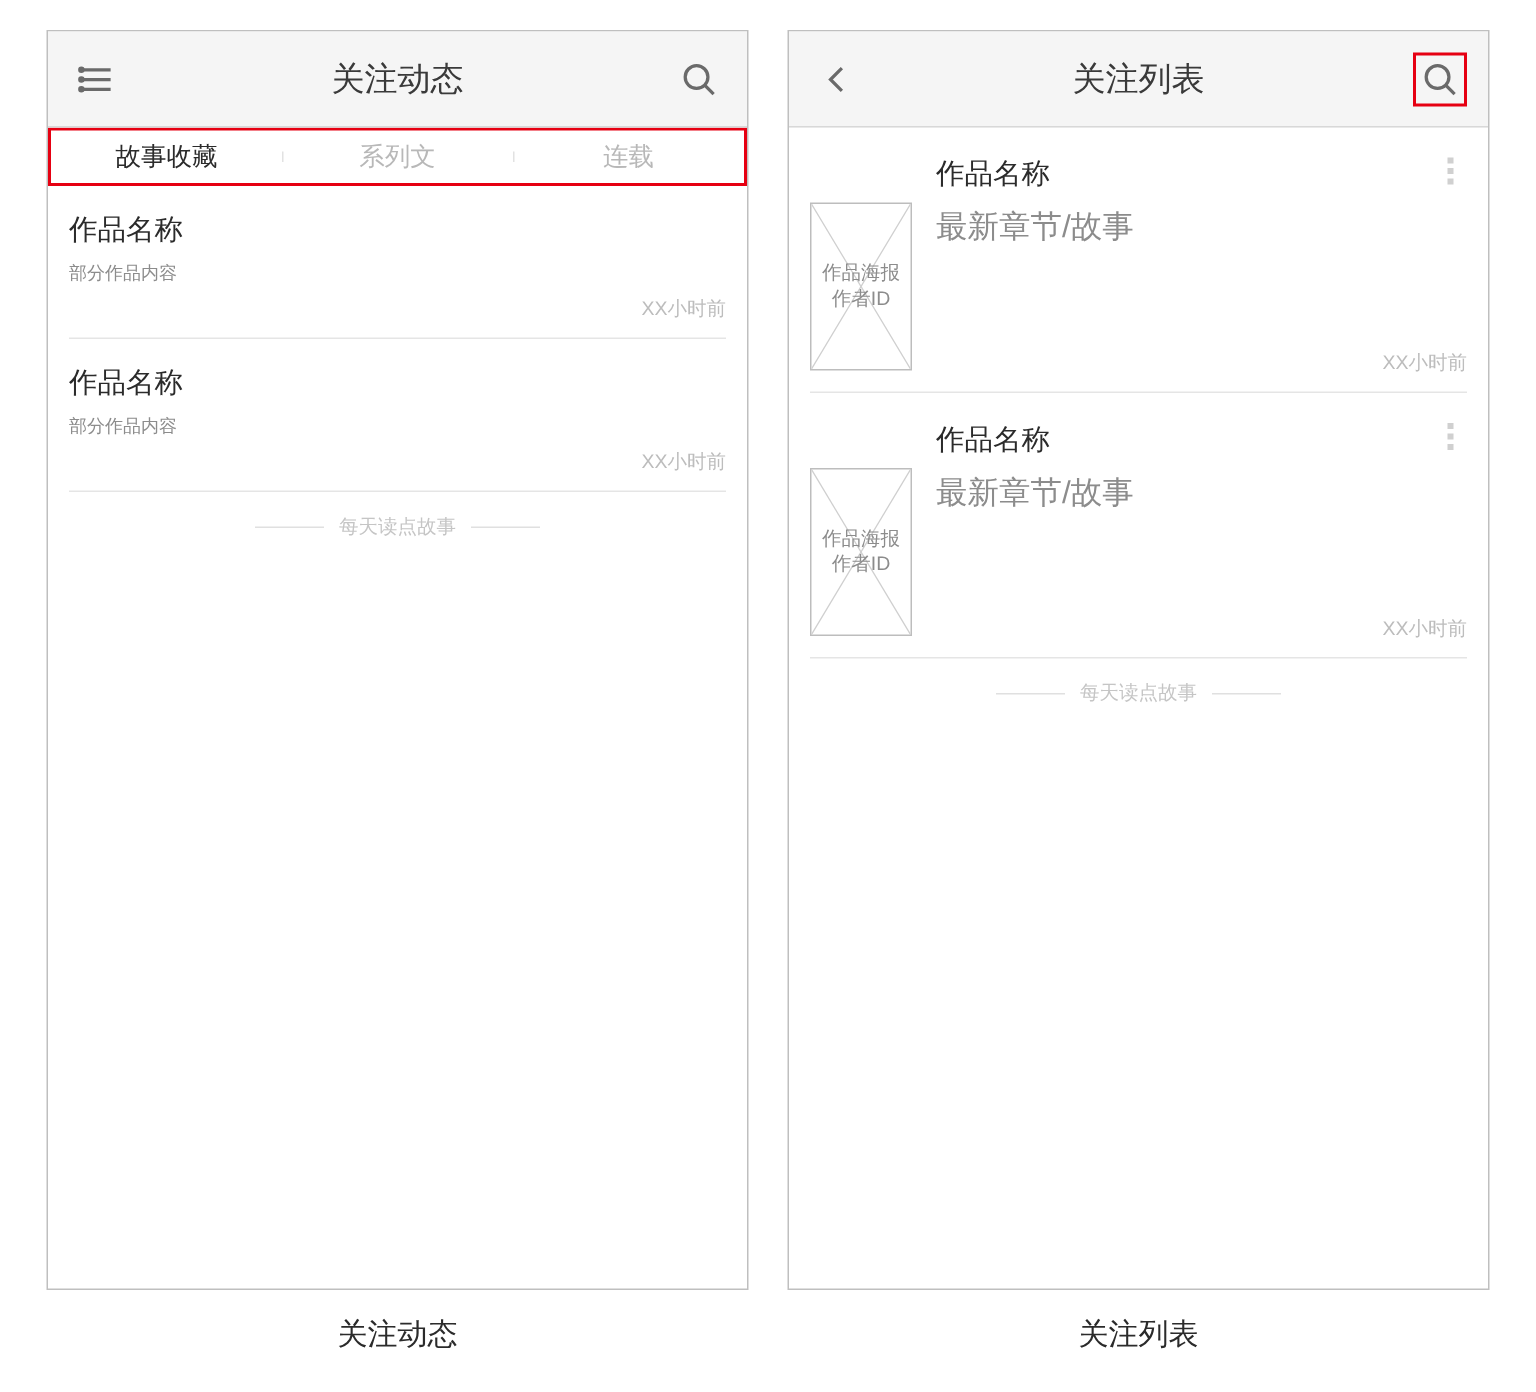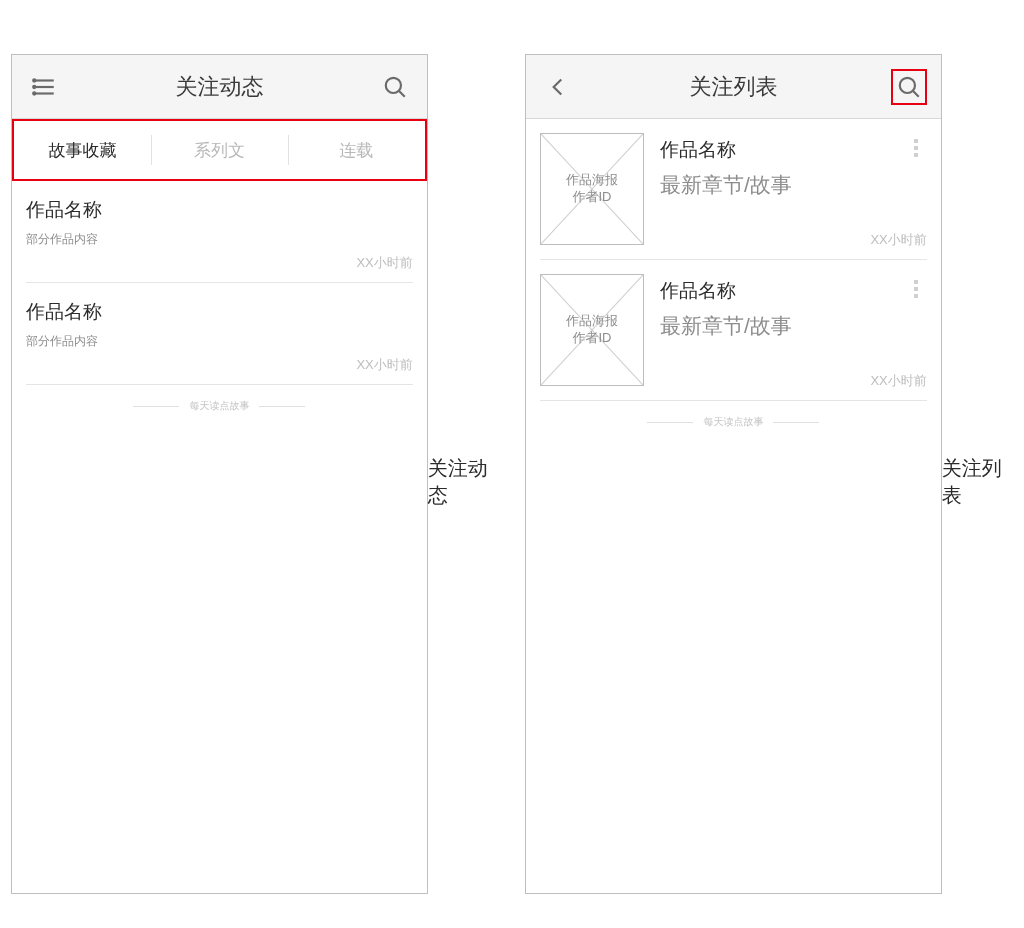--- a/index.html
+++ b/index.html
@@ -6,21 +6,21 @@
   body {
     font-family: "PingFang SC", "Microsoft YaHei", Arial, sans-serif;
     background: #ffffff;
     width: 1024px;
     height: 928px;
     padding: 20px 20px 0 20px;
     display: flex;
     gap: 26px;
     justify-content: center;
   }
-  .phone-col { display: flex; flex-direction: row; align-items: center; }
+  .phone-col { display: flex; flex-direction: column; align-items: center; }
   .phone {
     width: 468px;
     height: 840px;
     border: 1px solid #bfbfbf;
     background: #fff;
     display: flex;
     flex-direction: column;
   }
   .header {
     height: 64px;
@@ -47,21 +47,21 @@
     cursor: pointer;
     z-index: 1;
   }
   .icon-btn svg { width: 26px; height: 26px; }
   .search-highlight {
     border: 2px solid #E60012;
     padding: 1px;
   }
   .tabs {
     display: flex;
-    height: 62px;
+    height: 39px;
     background: #fff;
     border-bottom: 1px solid #e5e5e5;
   }
   .tabs.highlight { border: 2px solid #E60012; border-top: 2px solid #E60012; }
   .tab {
     flex: 1;
     display: flex; align-items: center; justify-content: center;
     font-size: 17px;
     color: #b8b8b8;
     position: relative;
@@ -88,43 +88,44 @@
   .item-a .time  { font-size: 13px; color: #bdbdbd; text-align: right; margin-top: 6px; }
 
   
   .item-b {
     display: flex;
     padding: 14px 0;
     border-bottom: 1px solid #e5e5e5;
     position: relative;
   }
   .thumb {
-    width: 104px; height: 112px;
+    width: 68px; height: 112px;
     border: 1px solid #bdbdbd;
     position: relative;
     display: flex; align-items: center; justify-content: center;
     font-size: 13px; color: #8c8c8c; text-align: center;
     line-height: 1.3;
+    margin-top: 36px;
   }
   .thumb svg.diag { position: absolute; inset: 0; width: 100%; height: 100%; }
   .item-b .info { flex: 1; padding: 4px 10px 0 16px; }
   .item-b .title { font-size: 19px; color: #2b2b2b; margin-bottom: 8px; }
   .item-b .desc  { font-size: 21px; color: #8c8c8c; }
   .item-b .time  { position: absolute; right: 0; bottom: 10px; font-size: 13px; color: #bdbdbd; }
   .more-dots {
     position: absolute; right: 2px; top: 14px;
     width: 18px; height: 30px;
     display: flex; flex-direction: column; align-items: center; justify-content: center;
     gap: 3px; cursor: pointer;
   }
   .more-dots span { width: 4px; height: 4px; background: #d0d0d0; border-radius: 0; }
 
   .tagline {
     text-align: center;
-    font-size: 10px;
+    font-size: 13px;
     color: #c5c5c5;
     padding: 14px 0;
     display: flex; align-items: center; justify-content: center;
     gap: 10px;
   }
   .tagline::before, .tagline::after {
     content: ""; height: 1px; width: 46px; background: #e0e0e0;
   }
 
   .caption {

